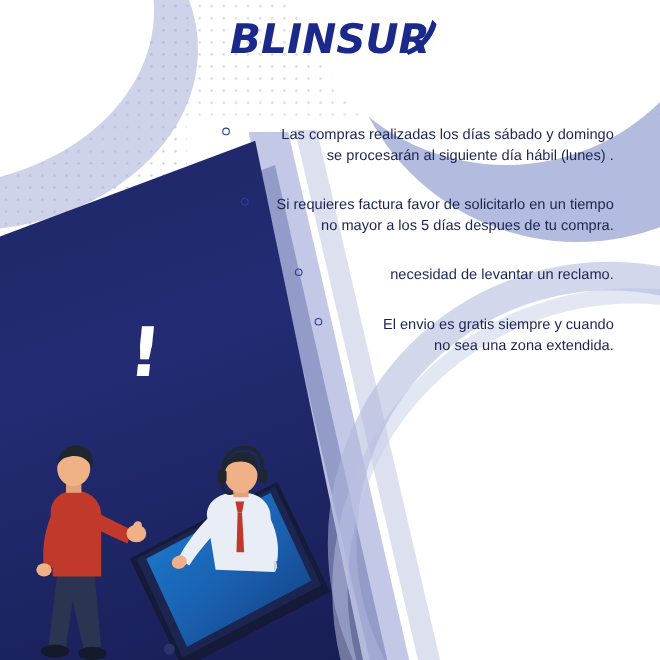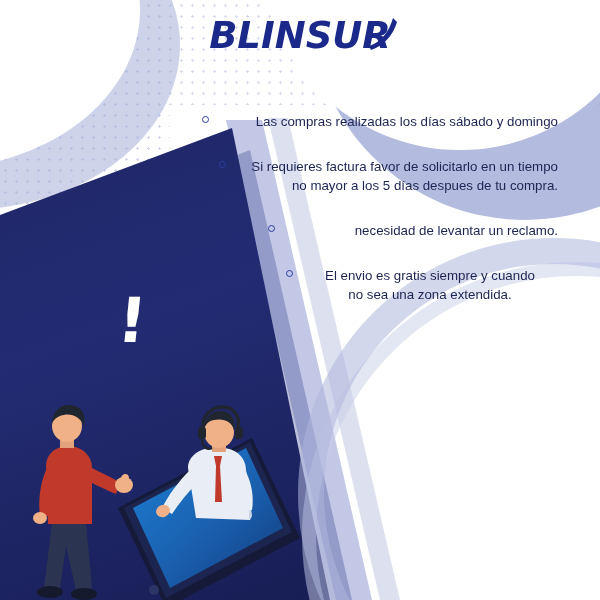--- a/index.html
+++ b/index.html
@@ -193,21 +193,21 @@
     box-sizing: border-box;
   }
   .bullet .l1 { display: block; }
   .bullet .l2 { display: block; }
 
   
   .b1 { margin-left: 0; }
   .b2 { margin-left: 12px; }
   .b3 { margin-left: 17px; }
   .b4 { margin-left: 66px; }
-  .b5 { margin-left: 84px; text-align: center; }
+  .b5 { margin-left: 84px; }
 
   
   .illus {
     position: absolute;
     left: 0;
     bottom: 0;
     width: 330px;
     height: 330px;
   }
   .exclaim {
@@ -251,20 +251,21 @@
         <path d="M2 30 C 14 26, 22 16, 26 2 L 30 6 C 26 20, 16 30, 4 34 Z" fill="#1b2a8a"></path>
       </svg>
     </span>
   </div>
 
   <div class="bullets">
 
     <div class="bullet b1">
       <span class="dot"></span>
       <span class="l1">Las compras realizadas los días sábado y domingo</span>
+      <span class="l2">se procesarán al siguiente día hábil (lunes) .</span>
     </div>
 
 
     <div class="bullet b3">
       <span class="dot"></span>
       <span class="l1">Si requieres factura favor de solicitarlo en un tiempo</span>
       <span class="l2">no mayor a los 5 días despues de tu compra.</span>
     </div>
 
     <div class="bullet b4">

